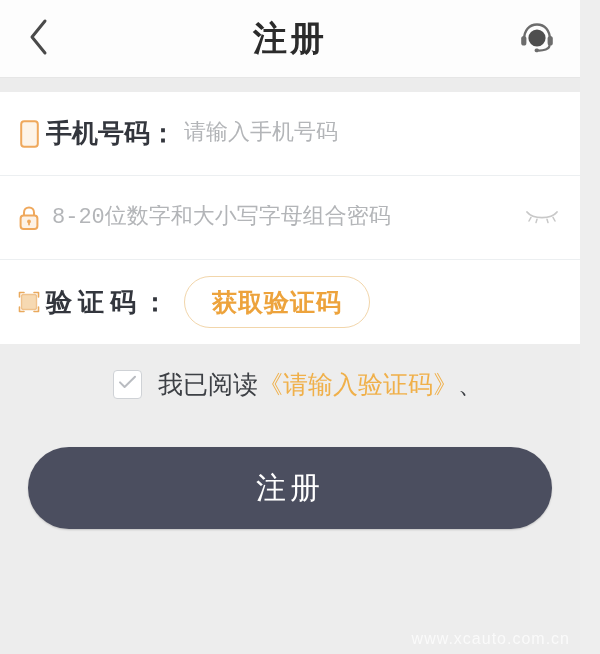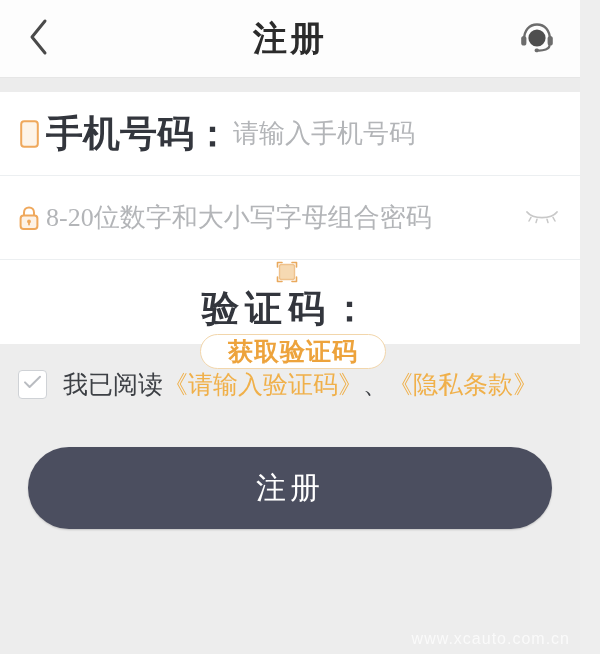--- a/index.html
+++ b/index.html
@@ -75,51 +75,51 @@
     position: relative;
     display: flex;
     align-items: center;
     height: 84px;
     padding: 0 18px 0 16px;
     box-sizing: border-box;
     border-bottom: 1px solid #eceff1;
   }
   .field-row:last-child {
     border-bottom: none;
-    flex-direction: column;
   }
   .field-icon {
     width: 26px;
     min-width: 26px;
     height: 28px;
     display: flex;
     align-items: center;
     justify-content: center;
     margin-right: 4px;
   }
   .field-label {
-    font-size: 37px;
+    font-size: 26px;
     color: #33363d;
     font-weight: bold;
     white-space: nowrap;
     margin-right: 2px;
   }
   .field-label.spaced {
     letter-spacing: 6px;
   }
   .field-input {
     flex: 1;
     border: none;
     outline: none;
     background: transparent;
-    font-size: 26px;
+    font-size: 22px;
     color: #3c3c3c;
-    font-family: Liberation Serif, serif;
+    font-family: Liberation Mono, monospace;
     min-width: 0;
     padding: 0;
+    margin-left: 6px;
   }
   .field-input::placeholder {
     color: #b3b5b8;
   }
   .eye-toggle {
     width: 40px;
     min-width: 40px;
     height: 30px;
     display: flex;
     align-items: center;
@@ -145,20 +145,21 @@
     font-family: Liberation Mono, monospace;
     letter-spacing: 1px;
   }
 
   
   .agreement {
     display: flex;
     align-items: center;
     padding: 24px 2px 0 18px;
     background: transparent;
+    justify-content: center;
   }
   .checkbox {
     width: 27px;
     height: 27px;
     min-width: 27px;
     border: 1px solid #cfd2d6;
     border-radius: 4px;
     background: #ffffff;
     display: flex;
     align-items: center;
@@ -300,21 +301,20 @@
       <span>
         <svg width="19" height="15" viewBox="0 0 19 15" fill="none" xmlns="http://www.w3.org/2000/svg">
           <path d="M2 7.4 L6.6 12 L17 1.8" stroke="#b9bcc1" stroke-width="2" fill="none" stroke-linecap="round" stroke-linejoin="round"></path>
         </svg>
       </span>
     </span>
     <span class="agreement-text">
       <span>我已阅读</span>
         <span class="agreement-link">《请输入验证码》</span>
         <span class="agreement-sep">、</span>
-        <span class="agreement-link">《隐私条款》</span>
     </span>
   </div>
 
   <div class="submit-wrap">
     <button class="submit-btn">注册</button>
   </div>
 
   <div class="watermark">www.xcauto.com.cn</div>
 </div>
 

